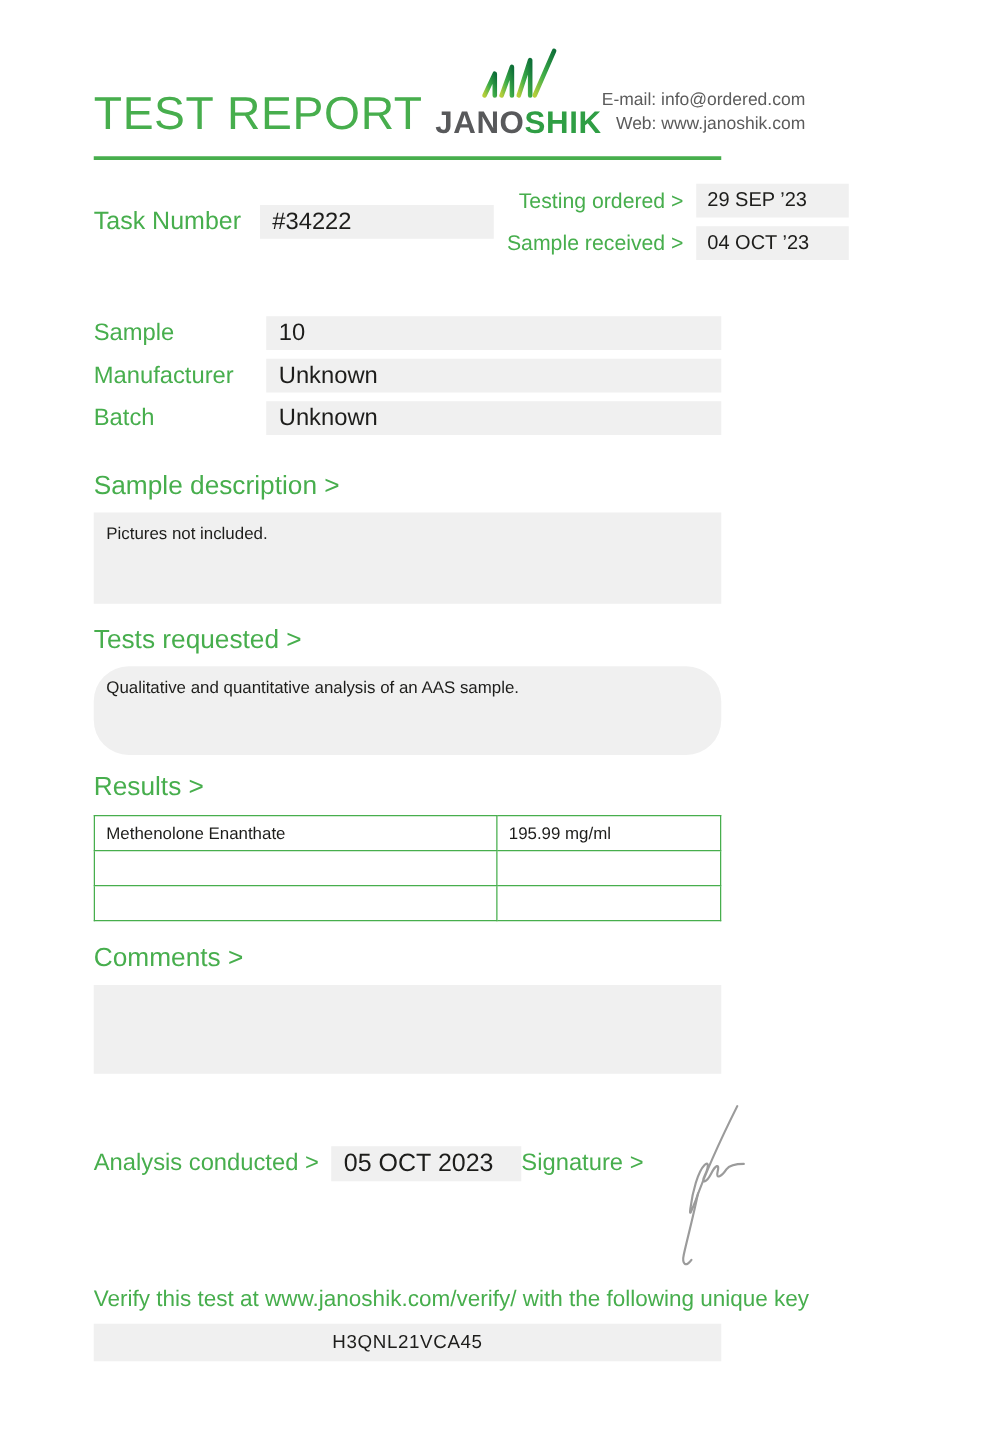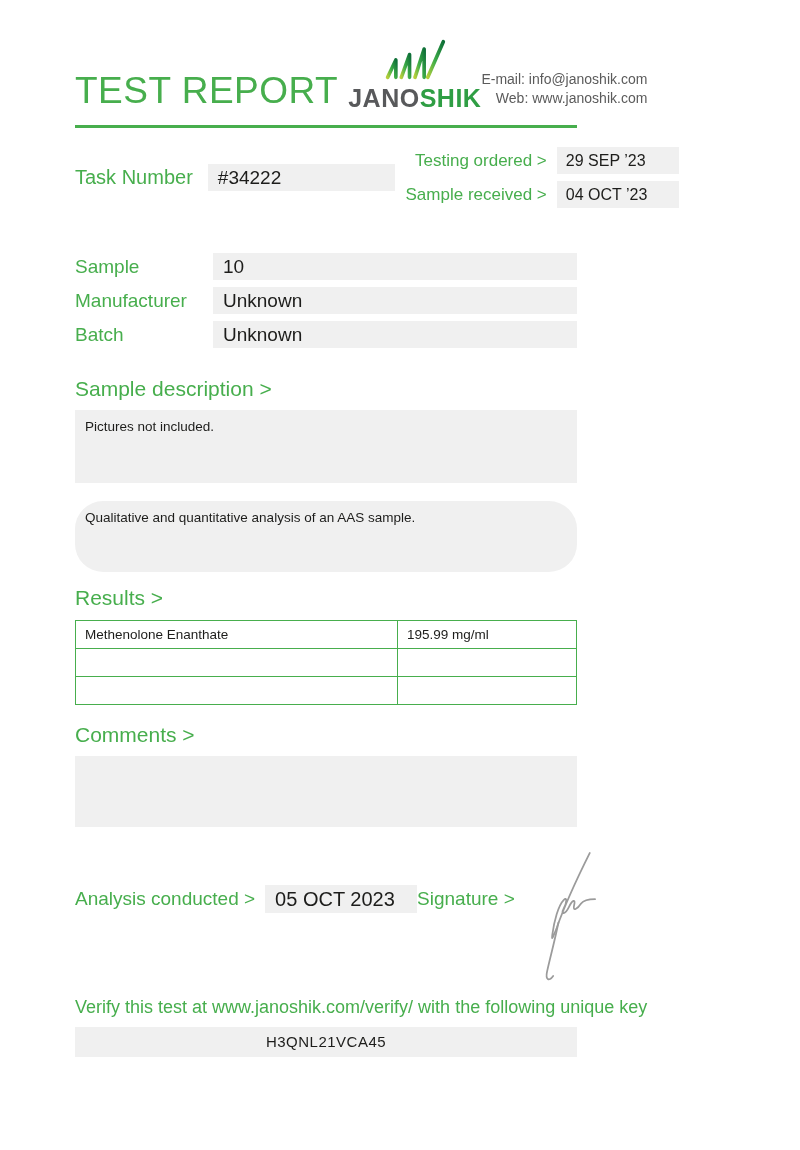--- a/index.html
+++ b/index.html
@@ -92,21 +92,21 @@
             <path d="M35 42 L45 11 L45 42"></path>
             <path d="M49 42 L66 3"></path>
             <path d="M60 14 L60 42"></path>
           </g>
         </svg>
       </span>
       <div class="logo-text"><span>JANO</span><span class="shik">SHIK</span></div>
     </div>
 
     <div class="contact">
-      <div>E-mail: info@janoshik.com</div>
+      <div>E-mail: info@ordered.com</div>
       <div>Web: www.janoshik.com</div>
     </div>
   </div>
 
   <div class="divider"></div>
 
   <div class="task-row">
     <div class="task-left">
       <span class="task-label">Task Number</span>
       <span class="value-box task-value">#34222</span>
@@ -137,20 +137,21 @@
       <span class="value-box info-value">Unknown</span>
     </div>
   </div>
 
   <div class="sec-sample">
     <div class="section-label">Sample description &gt;</div>
     <div class="gray-box">Pictures not included.</div>
   </div>
 
   <div class="sec-tests">
+    <div class="section-label">Tests requested &gt;</div>
     <div class="gray-box">Qualitative and quantitative analysis of an AAS sample.</div>
   </div>
 
   <div class="sec-results">
     <div class="section-label">Results &gt;</div>
     <table class="results-table">
       <tbody>
         <tr>
           <td class="col-substance">Methenolone Enanthate</td>
           <td>195.99 mg/ml</td>

